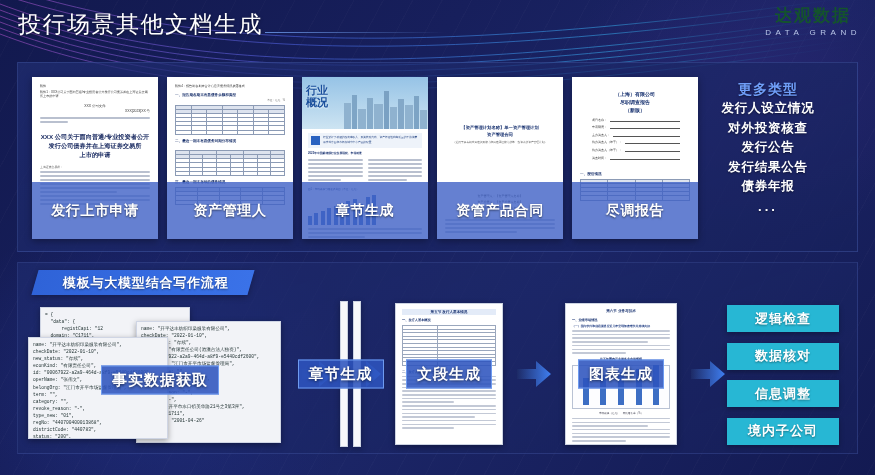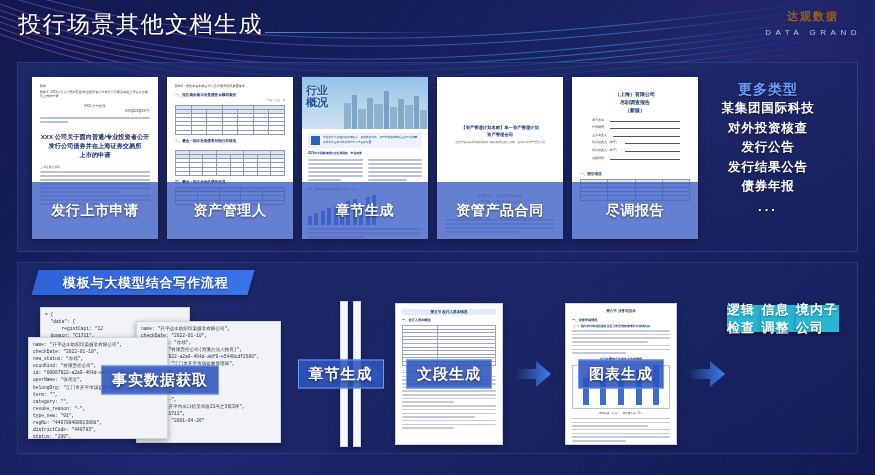--- a/index.html
+++ b/index.html
@@ -26,21 +26,21 @@
   
   .header { position:absolute; left:0; top:0; width:875px; height:52px; z-index:6;padding-left:36px; }
   .page-title {
     position:absolute; left:18px; top:9px;
     font-size:23px; color:#ffffff; letter-spacing:1.5px; font-weight:400;
     text-shadow:0 1px 3px rgba(0,0,0,.5);
   }
   .title-rule { position:absolute; left:265px; top:32px; width:180px; height:1px;
     background:linear-gradient(90deg, rgba(120,170,255,.75), rgba(120,170,255,0)); }
   .logo { position:absolute; right:14px; top:6px; text-align:center; }
-  .logo-cn { font-size:11px; color:#a16207; letter-spacing:2px; font-weight:700; line-height:20px; }
+  .logo-cn { font-size:17px; color:#14532d; letter-spacing:2px; font-weight:700; line-height:20px; }
   .logo-en { font-size:8px; color:#b9c6e8; letter-spacing:4.5px; line-height:11px; margin-top:1px;}
 
   
   .panel-top {
     position:absolute; left:17px; top:62px; width:841px; height:190px;
     background:linear-gradient(160deg, rgba(31,44,112,.75), rgba(23,33,92,.68));
     border:1px solid rgba(110,140,230,.22); z-index:4;
   }
   .doc-strip { position:absolute; left:14px; top:14px; width:666px; height:162px;
     display:flex; gap:9px; }
@@ -156,21 +156,21 @@
     width:112px; height:142px; background:#fff; border:1px solid #ccd3e2;
     box-shadow:0 2px 6px rgba(0,0,0,.35); padding:5px 6px; overflow:hidden; }
   .cchart { border:.5px solid #b9c2d4; height:44px; margin:4px 0 2px; position:relative;
     background:#fdfdff; display:flex; align-items:flex-end; justify-content:space-around;
     padding:0 4px 3px; }
   .cchart i { display:block; width:6px; background:#3d6ec4; }
   .clegend { display:flex; gap:3px; justify-content:center; font-size:2.6px; color:#445; }
 
   
   .checks { position:absolute; right:10px; top:4px; width:112px; height:140px;
-    display:flex; flex-direction:row; justify-content:space-between; }
+    display:flex; flex-direction:column; justify-content:space-between; }
   .chk { height:27px; background:#27b7d4; display:flex; align-items:center; justify-content:center;
     box-shadow:0 2px 5px rgba(0,0,0,.3); }
   .chk span { color:#fff; font-size:13px; font-weight:700; letter-spacing:1px;
     text-shadow:0 1px 2px rgba(0,0,0,.4); }
 </style>
 </head>
 <body>
 
 <div class="bg-waves">
   <div class="bg-diag"></div>
@@ -563,21 +563,21 @@
       <div class="doc-label">
         <span>尽调报告</span>
       </div>
     </div>
 
   </div>
 
   <div class="more">
     <div class="more-title">更多类型</div>
     <ul>
-      <li>某集团国际科技</li>
+      <li>发行人设立情况</li>
       <li>对外投资核查</li>
       <li>发行公告</li>
       <li>发行结果公告</li>
       <li>债券年报</li>
       <li class="dots">...</li>
     </ul>
   </div>
 </div>
 
 <div class="panel-bot">
@@ -858,20 +858,23 @@
         <path d="M0,8 L19,8 L19,0 L34,13 L19,26 L19,18 L0,18 Z" fill="url(#ag4)"></path>
       </svg>
     </div>
 
     <div class="stage" style="width:118px;flex:none">
       <div class="checks">
         <div class="chk">
           <span>逻辑检查</span>
         </div>
         <div class="chk">
+          <span>数据核对</span>
+        </div>
+        <div class="chk">
           <span>信息调整</span>
         </div>
         <div class="chk">
           <span>境内子公司</span>
         </div>
       </div>
     </div>
 
   </div>
 </div>

